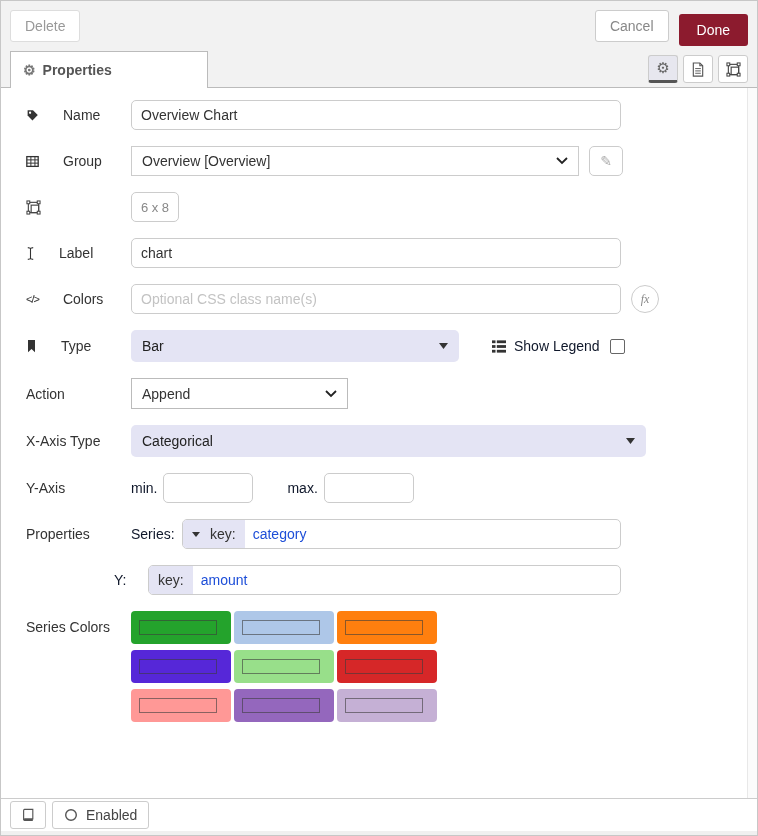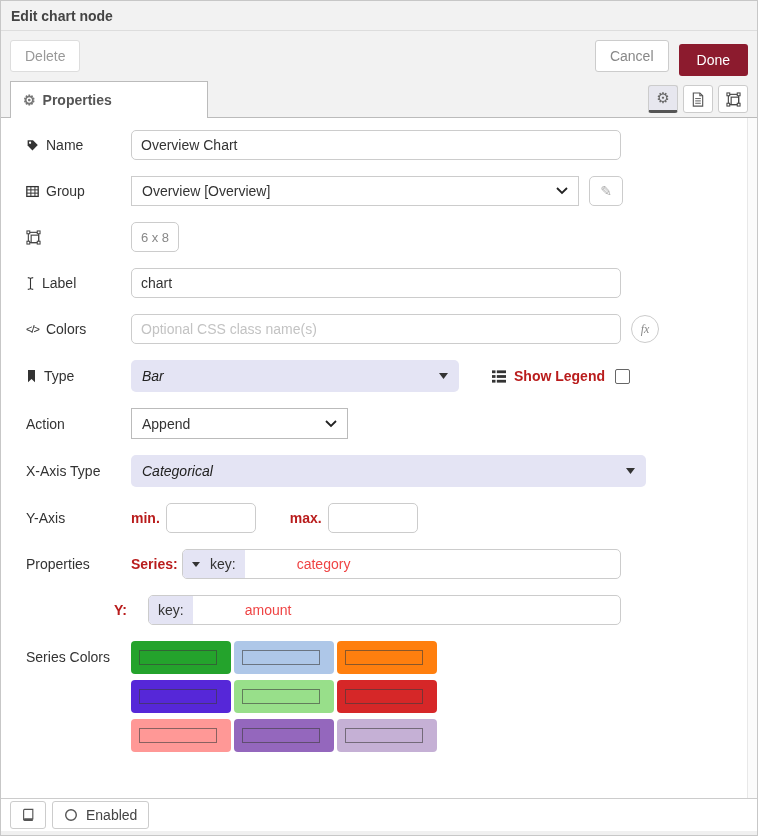--- a/index.html
+++ b/index.html
@@ -67,66 +67,66 @@
   }
   .icon-btn.active { background: #e7e7ef; border-bottom: 3px solid #555; }
   .icon-btn .gear-glyph { font-size: 15px; }
   
   .content { flex: 1; background: #fff; padding-top: 12px; position: relative; overflow: hidden; }
   .scroll-gutter {
     position: absolute; top: 0; right: 0; bottom: 0; width: 10px;
     background: #fbfbfb; border-left: 1px solid #e8e8e8;
   }
   .row { display: flex; align-items: center; margin: 0 25px 16px 25px; }
-  .lbl { width: 105px; flex: none; display: flex; align-items: center; gap: 7px; color: #333; }
+  .lbl { width: 105px; flex: none; display: flex; align-items: center; gap: 24px; color: #333; }
   .inp {
     height: 30px; border: 1px solid #ccc; border-radius: 5px;
     padding: 0 9px; font-size: 14px; color: #333; font-family: inherit;
     background: #fff; outline: none;
   }
   .inp::placeholder { color: #c3c3c3; }
   .w-main { width: 490px; }
   .sel {
     height: 30px; border: 1px solid #ccc; border-radius: 0; background: #fff;
     display: flex; align-items: center; justify-content: space-between;
     padding: 0 10px; cursor: pointer;
   }
   .lav {
     height: 32px; border: none; border-radius: 5px; background: #e4e4f4;
     display: flex; align-items: center; justify-content: space-between;
-    padding: 0 11px; cursor: pointer; color: #222; font-style: italic;
+    padding: 0 11px; cursor: pointer; color: #222;
   }
   .sq-btn {
     height: 30px; border: 1px solid #ccc; border-radius: 5px; background: #fff;
     display: flex; align-items: center; justify-content: center;
     cursor: pointer; color: #888; font-family: inherit; font-size: 13px;
   }
   .round-btn {
     width: 28px; height: 28px; border-radius: 50%;
     border: 1px solid #ccc; background: #fff; color: #888;
     display: flex; align-items: center; justify-content: center;
     cursor: pointer; margin-left: 10px; flex: none;
     font-family: "Liberation Serif", serif; font-style: italic; font-size: 12px;
   }
   .legend-wrap { display: flex; align-items: center; gap: 8px; margin-left: 33px; }
   .chk {
     appearance: none; -webkit-appearance: none;
     width: 15px; height: 15px; border: 1.5px solid #666; border-radius: 2px;
     background: #fff; cursor: pointer; margin-left: 2px;
   }
-  .sub-lbl { color: #b91c1c; font-weight: bold; }
+  .sub-lbl { color: #0f172a; }
   .typed {
     height: 30px; border: 1px solid #ccc; border-radius: 5px;
     display: flex; align-items: stretch; overflow: hidden; background: #fff;
   }
   .ti-prefix {
     background: #e4e4f4; display: flex; align-items: center; gap: 10px;
     padding: 0 9px; color: #333; cursor: pointer; border: none; font-family: inherit; font-size: 14px;
   }
-  .ti-val { display: flex; align-items: center; padding: 0 8px; color: #ef4444; margin-left: 44px; }
+  .ti-val { display: flex; align-items: center; padding: 0 8px; color: #1d4ed8; }
   .swatch-grid { display: grid; grid-template-columns: repeat(3, 100px); gap: 6px 3px; }
   .swatch { height: 33px; border-radius: 4px; position: relative; cursor: pointer; }
   .swatch-inner {
     position: absolute; left: 8px; top: 9px; width: 78px; height: 15px;
     border: 1px solid rgba(60,60,60,0.6);
   }
   
   .footer {
     height: 33px; background: #fff; border-top: 1px solid #ccc;
     display: flex; align-items: center; gap: 6px; padding: 0 9px;
@@ -137,23 +137,20 @@
     padding: 0 11px; color: #444; cursor: pointer; font-family: inherit; font-size: 14px;
   }
   .bottom-strip { height: 4px; background: #f0f0f0; }
   svg { display: block; }
 </style>
 </head>
 <body>
 
 <div class="dialog">
 
-  <div class="hdr">
-    <span>Edit chart node</span>
-  </div>
 
   <div class="toolbar">
     <button class="btn delete">Delete</button>
     <div class="spacer"></div>
     <button class="btn cancel">Cancel</button>
     <button class="btn done" style="background-color: rgb(140, 27, 46); margin-top: 8px;">Done</button>
   </div>
 
   <div class="tabbar">
     <div class="tab">

